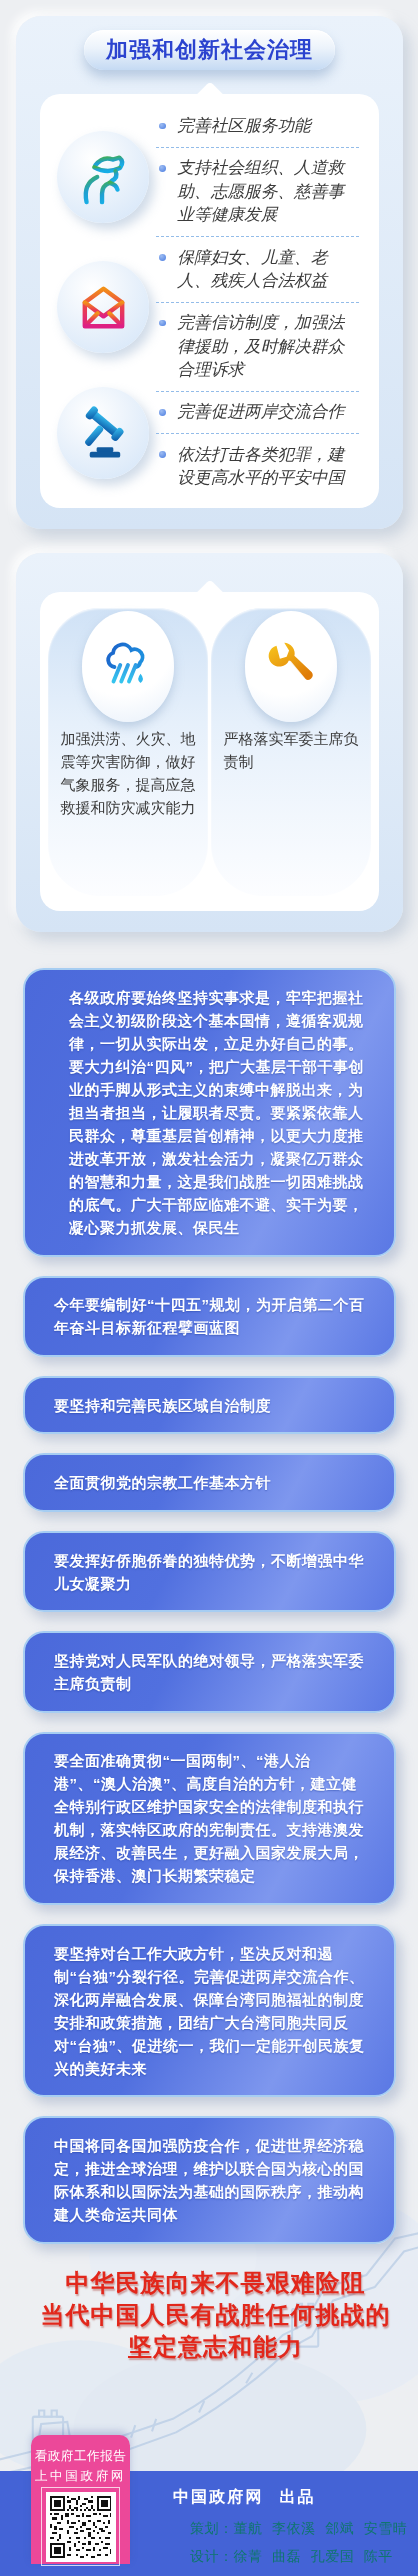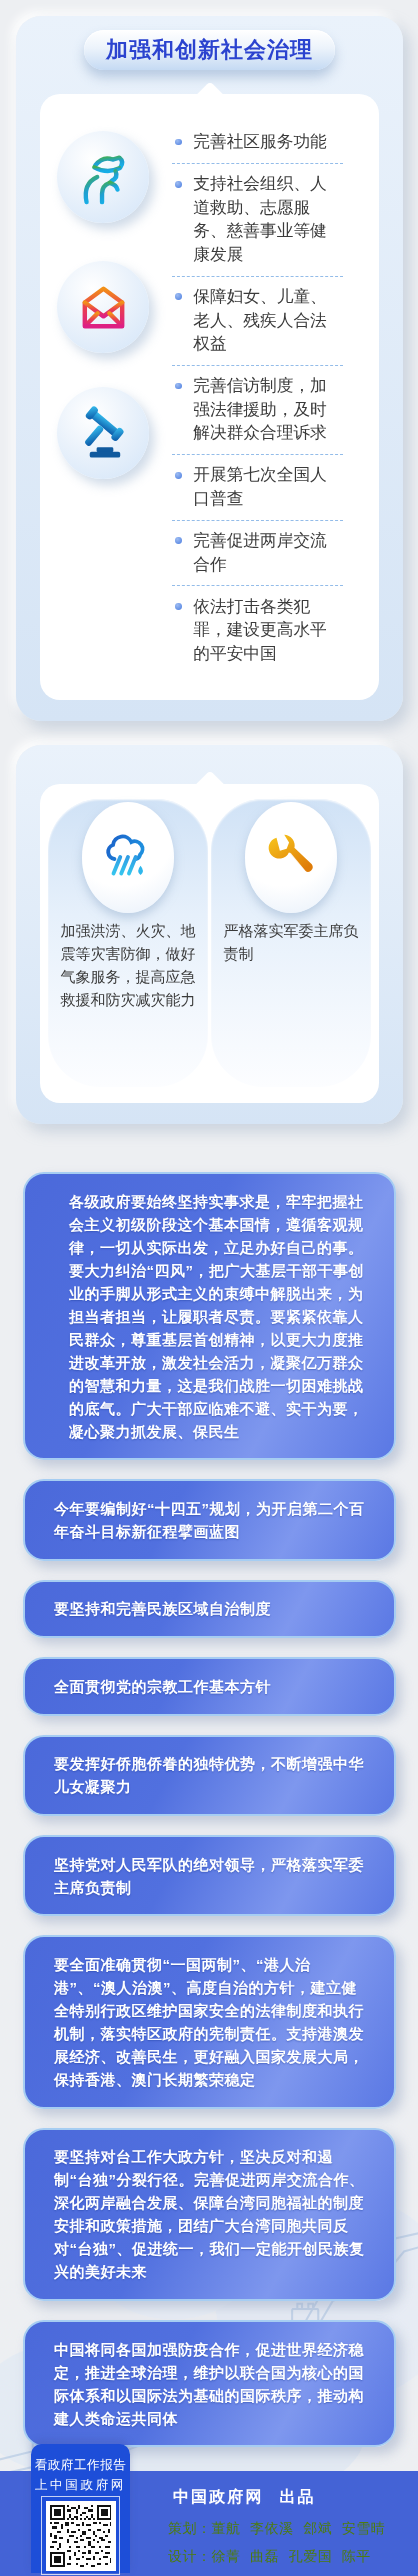--- a/index.html
+++ b/index.html
@@ -26,21 +26,21 @@
     transform:translateX(-50%) rotate(45deg);border-radius:4.2px;}
 
   
   .card1-inner{display:flex;padding:16.7px 18px 15.7px 13.6px;}
   .icon-rail{position:relative;width:103px;flex:none;}
   .icon-circle{position:absolute;left:4.2px;width:92px;height:92px;border-radius:50%;
     display:flex;align-items:center;justify-content:center;
     background:radial-gradient(circle at 38% 30%,#ffffff 0%,#eaf2fb 45%,#d2e4f8 100%);
     box-shadow:5.2px 6.3px 10.5px rgba(150,175,205,.45),-2.1px -2.1px 5.2px #fff;}
   .icon-p1{top:20px;}.icon-p2{top:150px;}.icon-p3{top:276px;}
-  .items{flex:1;list-style:none;margin:16px;padding:0 2.1px 0 0;}
+  .items{flex:1;list-style:none;margin:0;padding:0 2.1px 0 0;font-style:italic;}
   .item{position:relative;padding:3.1px 0 3.1px 21px;font-size:16.7px;line-height:23.5px;color:#3b3b3b;}
   .item:not(:last-child){border-bottom:1px dashed #93bce9;padding-bottom:9.4px;margin-bottom:5.2px;}
   .item::before{content:"";position:absolute;left:3.1px;top:11.5px;width:6.8px;height:6.8px;border-radius:50%;
     background:radial-gradient(circle at 35% 30%,#9dbcf2,#4a7ce0);}
 
   
   .card2-inner{display:flex;gap:3px;padding:15.7px 8.4px;}
   .col{flex:1;height:288px;border-radius:52px;padding:3.1px 4.2px;
     background:linear-gradient(180deg,#d0e2f6 0%,#e6f0fb 40%,#fcfdff 100%);
     box-shadow:inset 0 1px 2.1px rgba(255,255,255,.9);}
@@ -49,40 +49,40 @@
     background:radial-gradient(circle at 42% 28%,#ffffff 55%,#e6effa 100%);
     box-shadow:0 5.2px 9.4px rgba(150,175,205,.5);}
   .col-text{margin:5.2px 3.1px 0;padding:0 5.2px;font-size:15px;line-height:23px;color:#3b3b3b;text-align:justify;}
 
   
   .hl{margin:19px 23px 0;border:2.1px solid #a6cdf2;border-radius:21px;padding:15.7px 29px;
     background:linear-gradient(118deg,#4b69da 0%,#5170df 40%,#7e97ee 72%,#5a78e4 100%);
     box-shadow:5.2px 6.3px 11.5px rgba(145,160,190,.45);
     color:#ffffff;font-size:15px;line-height:23px;font-weight:700;letter-spacing:0.5px;
     text-shadow:0 1px 1.6px rgba(25,55,150,.45);}
-  .hl.first{margin-top:48px;padding-left:44px;}
+  .hl.first{margin-top:36px;padding-left:44px;}
 
   
   .slogan{margin-top:23px;text-align:center;font-family:"Liberation Serif","DejaVu Serif",serif;
     font-size:24px;font-weight:900;color:#e2271b;line-height:32px;letter-spacing:1px;
     text-shadow:1px 1.6px 1.6px rgba(160,30,20,.4);padding-left:12px;}
 
   
   .footer-band{position:absolute;left:0;right:0;bottom:0;height:105px;background:#4463d6;z-index:2;}
-  .qr-card{position:absolute;left:31px;bottom:3px;width:99px;height:129px;z-index:3;
-    background:#1d4ed8;border-radius:10.5px 10.5px 0 0;padding-top:10.5px;
+  .qr-card{position:absolute;left:31px;bottom:12px;width:99px;height:129px;z-index:3;
+    background:#ec4899;border-radius:10.5px 10.5px 0 0;padding-top:10.5px;
     box-shadow:0 -3.1px 7.3px rgba(60,80,160,.25);}
   .qr-cap{color:#fff;font-size:12.6px;line-height:20px;text-align:center;letter-spacing:0.5px;}
   .qr-cap.wide{letter-spacing:2.6px;}
   .qr-wrap{position:relative;width:70px;height:70px;margin:6.3px auto 0;}
   .qr-wrap::after{content:"";position:absolute;inset:-4.7px;border:0.5px solid rgba(255,255,255,.75);}
   .qr-box{width:70px;height:70px;background:#fff;padding:4.2px;}
   .pub{position:absolute;left:173px;bottom:68px;z-index:3;color:#fff;font-size:16px;font-weight:700;
     letter-spacing:2.1px;word-spacing:9.4px;}
-  .credit{position:absolute;left:168px;z-index:3;color:#4d7c0f;font-size:14px;letter-spacing:0.5px;word-spacing:5.2px;margin-top:36px;}
+  .credit{position:absolute;left:190px;z-index:3;color:#0f766e;font-size:14px;letter-spacing:0.5px;word-spacing:5.2px;margin-top:36px;}
   .credit.c1{bottom:38px;}.credit.c2{bottom:10.5px;}
 </style>
 </head>
 <body>
 
 <div id="page">
 
   <svg class="watermark" viewBox="0 0 800 700">
     <g opacity="0.5">
       <ellipse cx="150" cy="540" rx="200" ry="130" fill="#dde8f4"></ellipse>
@@ -170,21 +170,20 @@
                 </g>
               </svg>
             </div>
           </div>
 
           <ul class="items">
             <li class="item">完善社区服务功能</li>
             <li class="item">支持社会组织、人道救助、志愿服务、慈善事业等健康发展</li>
             <li class="item">保障妇女、儿童、老人、残疾人合法权益</li>
             <li class="item">完善信访制度，加强法律援助，及时解决群众合理诉求</li>
-            <li class="item">开展第七次全国人口普查</li>
             <li class="item">完善促进两岸交流合作</li>
             <li class="item">依法打击各类犯罪，建设更高水平的平安中国</li>
           </ul>
         </div>
       </div>
     </section>
 
     <section class="section second">
       <div class="card">
         <div class="card2-inner">

